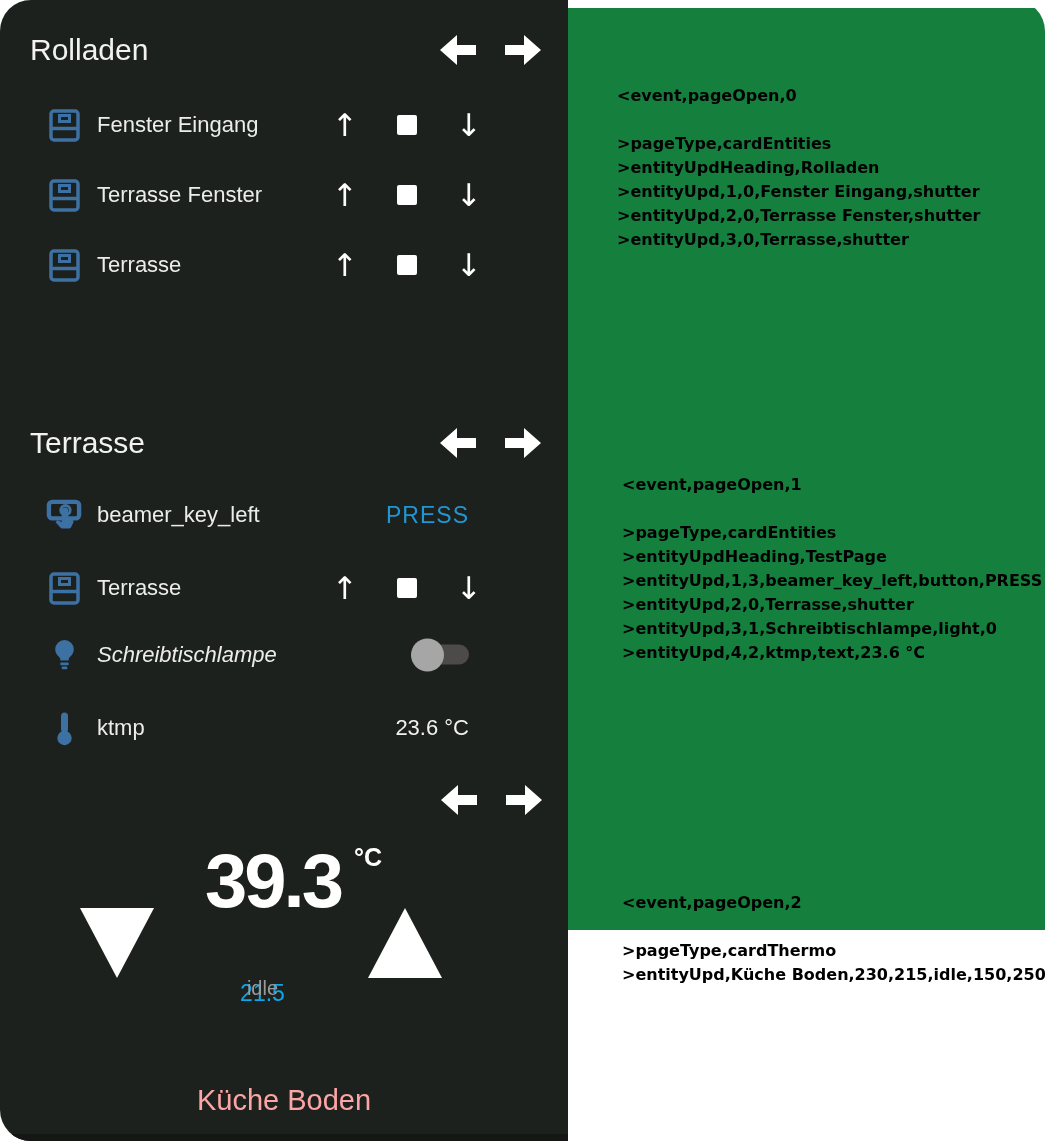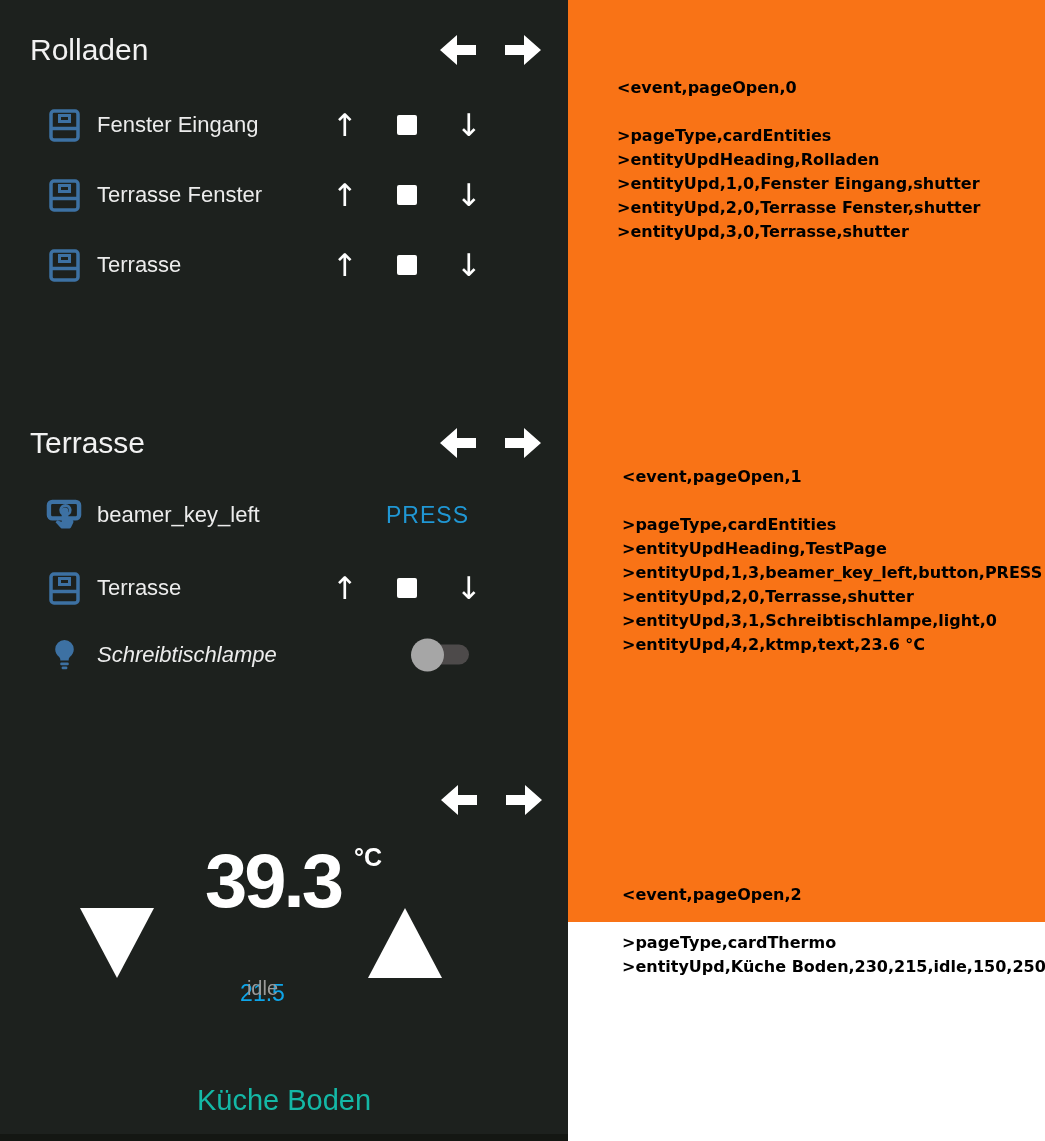--- a/index.html
+++ b/index.html
@@ -1,17 +1,17 @@
 <!DOCTYPE html>
 <html><head>
 <meta charset="utf-8">
 <style>
   html,body{margin:0;padding:0;background:#fff;}
   .stage{position:relative;width:1045px;height:1141px;background:#ffffff;overflow:hidden;
-         font-family:"Liberation Sans",sans-serif;}
+         font-family:"Liberation Sans",sans-serif;border-radius:31px;}
   .panel{position:absolute;left:0;top:0;width:568px;height:1141px;background:#1d211e;}
   .panel-bottom-strip{position:absolute;left:0;bottom:0;width:568px;height:7px;background:#141713;}
 
   .card-title{position:absolute;color:#f2f2f2;font-size:30px;line-height:34px;font-weight:400;}
   .nav-arrow{position:absolute;width:36px;height:30px;padding:0;border:none;background:none;cursor:pointer;}
   .nav-arrow svg{display:block;}
 
   .rows-layer{position:absolute;left:0;top:0;width:100%;height:100%;}
   .entity-row{position:absolute;left:0;width:510px;height:64px;}
   .e-icon{position:absolute;left:46px;top:50%;transform:translateY(-50%);width:36px;height:36px;
@@ -36,23 +36,23 @@
   .thermo-temp{position:absolute;left:205px;top:843px;color:#ffffff;font-size:76px;font-weight:700;
                letter-spacing:-3px;line-height:76px;}
   .thermo-unit{position:absolute;left:354px;top:843px;color:#ffffff;font-size:25px;font-weight:700;
                letter-spacing:0;}
   .thermo-btn{position:absolute;width:74px;height:70px;padding:0;border:none;background:none;cursor:pointer;}
   .thermo-target{position:absolute;left:200px;top:945px;width:125px;text-align:center;
                  color:#0ea5e9;font-size:23px;margin-top:35px;}
   .thermo-state{position:absolute;left:200px;top:977px;width:125px;text-align:center;
                 color:#9a9a9a;font-size:20px;}
   .thermo-title{position:absolute;left:0;top:1084px;width:568px;text-align:center;
-                color:#14b8a6;font-size:29px;}
-
-  .protocol-area{position:absolute;left:568px;top:0;width:477px;height:922px;background:#f97316;}
+                color:#fca5a5;font-size:29px;}
+
+  .protocol-area{position:absolute;left:568px;top:8px;width:477px;height:922px;background:#15803d;}
   .proto-block{position:absolute;font-family:"DejaVu Sans",sans-serif;font-weight:700;
                font-size:16px;line-height:24px;color:#000000;white-space:pre;}
 </style>
 </head>
 <body>
 
 <div class="stage">
 
   <div class="panel">
 
@@ -167,20 +167,30 @@
        <path d="M11.5 1 a9.3 9.3 0 0 1 9.3 9.3 c0 3.2-1.7 5.6-3.5 7.3 -.9.9-1.6 2-1.6 3.2 v.7 h-8.4 v-.7 c0-1.2-.7-2.3-1.6-3.2 C3.9 16 2.2 13.5 2.2 10.3 A9.3 9.3 0 0 1 11.5 1z" fill="#3d71a3"></path>
        <rect x="7.2" y="23.6" width="8.6" height="2.6" rx="1.2" fill="#3d71a3"></rect>
        <rect x="8.6" y="27.6" width="5.8" height="2.6" rx="1.2" fill="#3d71a3"></rect>
      </svg>
           </span>
        <span class="e-label">Schreibtischlampe</span>
        <div class="toggle">
       <div class="toggle-track"></div>
       <div class="toggle-knob"></div>
     </div>
+        </div>
+        <div class="entity-row" style="top: 696px;">
+          <span class="e-icon">
+            <svg width="17" height="35" viewBox="0 0 17 35">
+       <rect x="5" y="1.5" width="7" height="20" rx="3.5" fill="#3d71a3"></rect>
+       <circle cx="8.5" cy="27" r="7.2" fill="#3d71a3"></circle>
+     </svg>
+          </span>
+       <span class="e-label">ktmp</span>
+       <span class="value-text">23.6 °C</span>
         </div>
       </div>
 
     <button class="nav-arrow" style="left:441px;top:785px">
       <svg width="36" height="30" viewBox="0 0 36 30">
         <polygon points="36,10 17,10 17,0 0,15 17,30 17,20 36,20" fill="#ffffff"></polygon>
         </svg>
     </button>
     <button class="nav-arrow" style="left:506px;top:785px">
       <svg width="36" height="30" viewBox="0 0 36 30">

